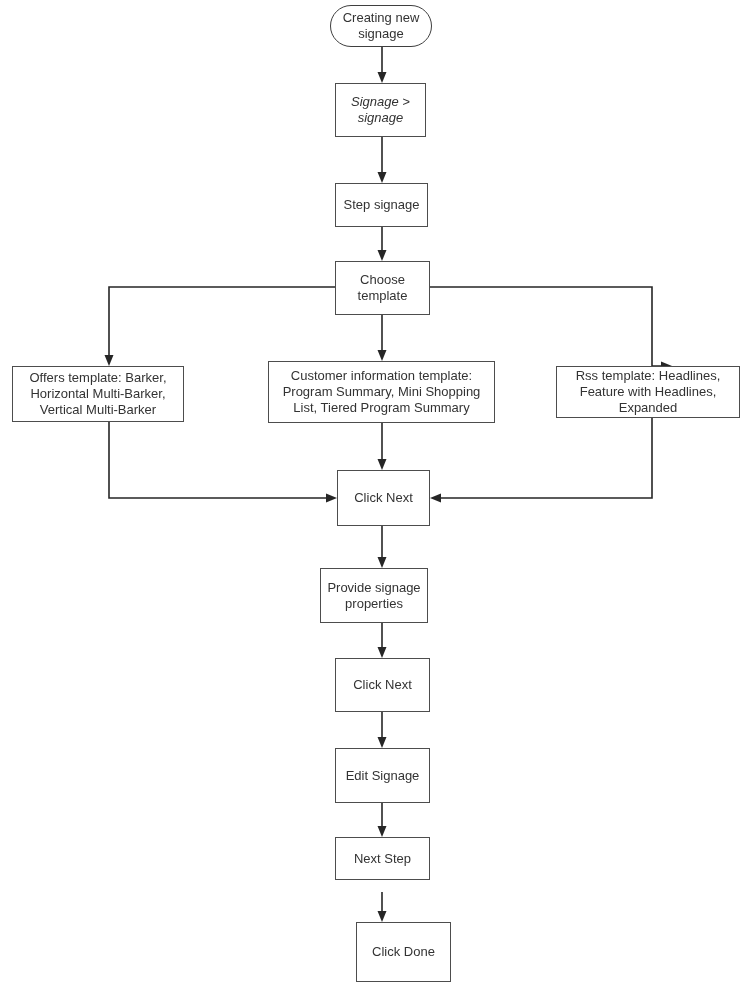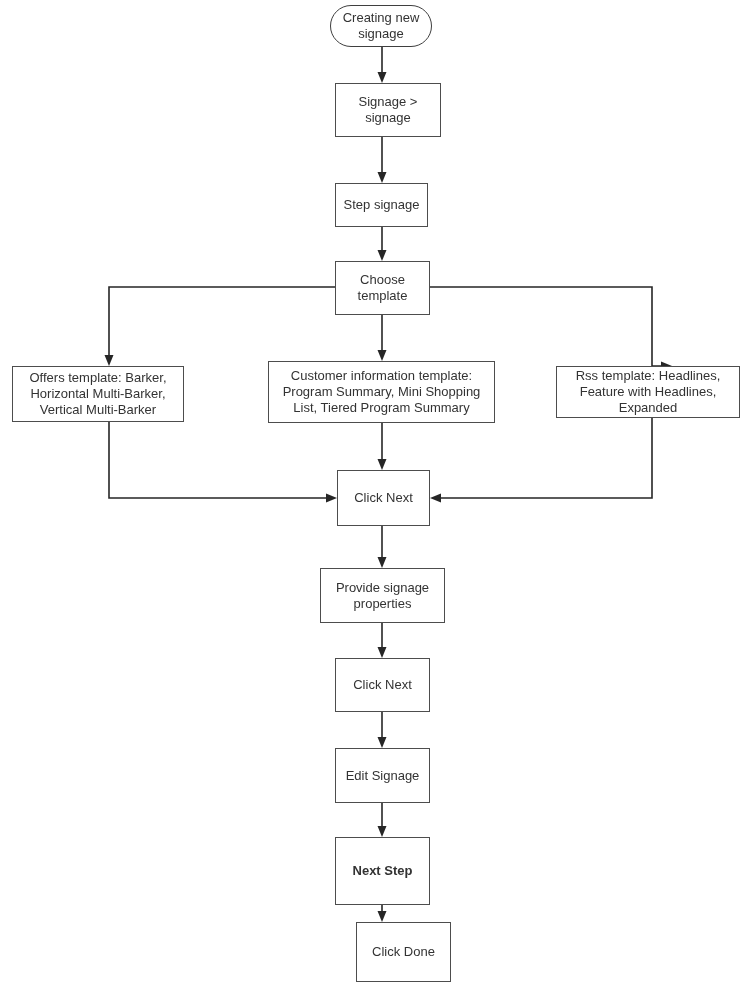--- a/index.html
+++ b/index.html
@@ -124,37 +124,37 @@
     </g>
 
     <g>
       <line x1="382" y1="892" x2="382" y2="914"></line>
       <polygon points="382,922 377.5,911 386.5,911"></polygon>
     </g>
   </svg>
 
   <div class="node terminator" style="left:330px; top:5px; width:102px; height:42px;">Creating new signage</div>
 
-  <div class="node" style="left:335px; top:83px; width:106px; height:54px;">Signage &gt; signage</div>
+  <div class="node" style="left:335px; top:83px; width:91px; height:54px;font-style:italic;">Signage &gt; signage</div>
 
   <div class="node" style="left:335px; top:183px; width:93px; height:44px;">Step signage</div>
 
   <div class="node" style="left:335px; top:261px; width:95px; height:54px;">Choose template</div>
 
   <div class="node" style="left:12px; top:366px; width:172px; height:56px;">Offers template: Barker, Horizontal Multi-Barker, Vertical Multi-Barker</div>
 
   <div class="node" style="left:268px; top:361px; width:227px; height:62px;">Customer information template: Program Summary, Mini Shopping List, Tiered Program Summary</div>
 
   <div class="node" style="left:556px; top:366px; width:184px; height:52px;">Rss template: Headlines, Feature with Headlines, Expanded</div>
 
   <div class="node" style="left:337px; top:470px; width:93px; height:56px;">Click Next</div>
 
-  <div class="node" style="left:320px; top:568px; width:125px; height:55px;">Provide signage properties</div>
+  <div class="node" style="left:320px; top:568px; width:108px; height:55px;">Provide signage properties</div>
 
   <div class="node" style="left:335px; top:658px; width:95px; height:54px;">Click Next</div>
 
   <div class="node" style="left:335px; top:748px; width:95px; height:55px;">Edit Signage</div>
 
-  <div class="node" style="left:335px; top:837px; width:95px; height:68px;font-weight:bold;">Next Step</div>
+  <div class="node" style="left:335px; top:837px; width:95px; height:43px;">Next Step</div>
 
   <div class="node" style="left:335px; top:922px; width:95px; height:60px;margin-left:21px;">Click Done</div>
 
 </div>
 
 </body></html>

